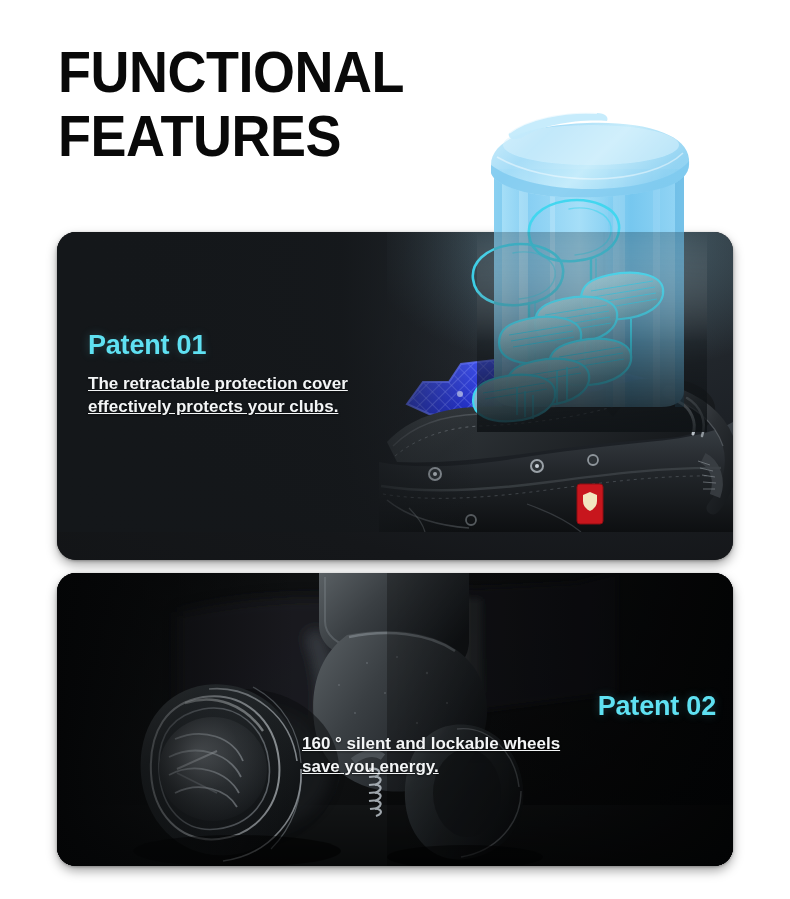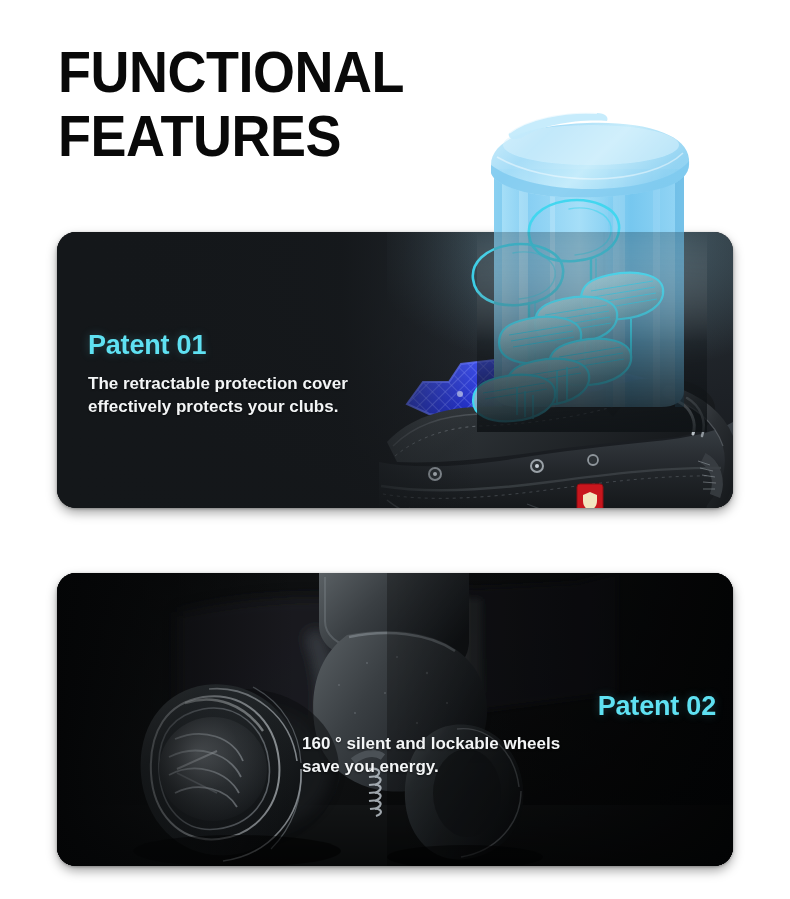--- a/index.html
+++ b/index.html
@@ -36,21 +36,21 @@
   
   .card {
     position: absolute;
     border-radius: 19px;
     overflow: hidden;
     box-shadow: 0 5px 11px rgba(0,0,0,0.34), 0 1px 3px rgba(0,0,0,0.3);
     background: #17191c;
   }
   #card-1 {
     left: 57px; top: 232px;
-    width: 676px; height: 276px;
+    width: 676px; height: 328px;
   }
   #card-2 {
     left: 57px; top: 573px;
     width: 676px; height: 293px; padding-left: 36px;
   }
 
   
   .c1-bg {
     position: absolute; inset: 0;
     background:
@@ -82,20 +82,21 @@
     text-shadow: 0 0 10px rgba(95,225,242,0.25);
   }
   .patent-body {
     font-size: 17px;
     font-weight: bold;
     line-height: 23px;
     color: #f3f5f6;
     margin: 0;
     white-space: pre-line;
     text-shadow: 0 1px 2px rgba(0,0,0,0.55);
+    text-decoration: underline;
   }
 
   
   .c2-text {
     position: absolute;
     right: 17px; top: 118px;
     width: 420px;
     text-align: right;
     z-index: 6;
   }

